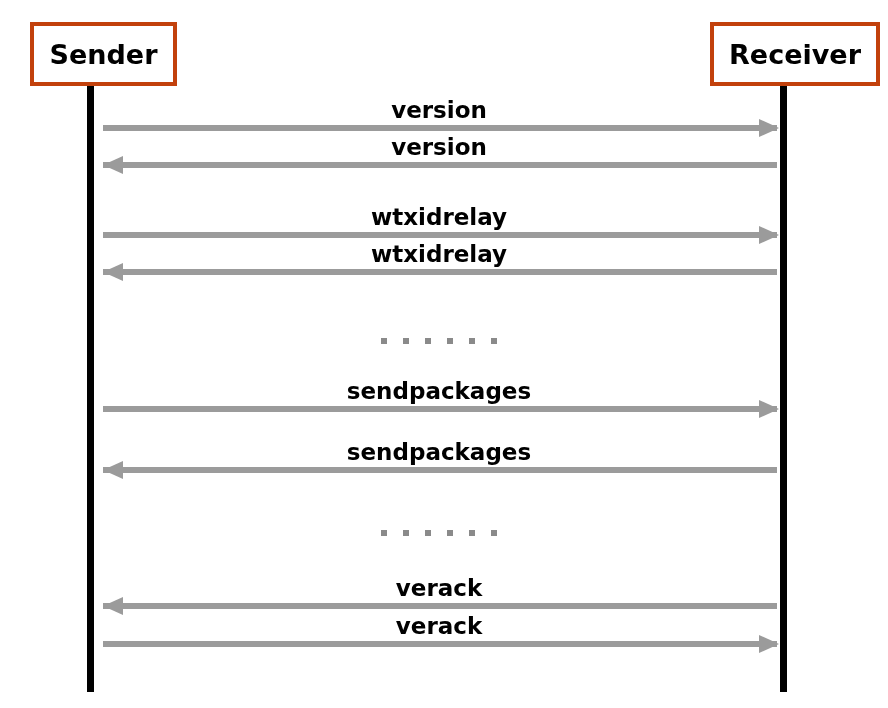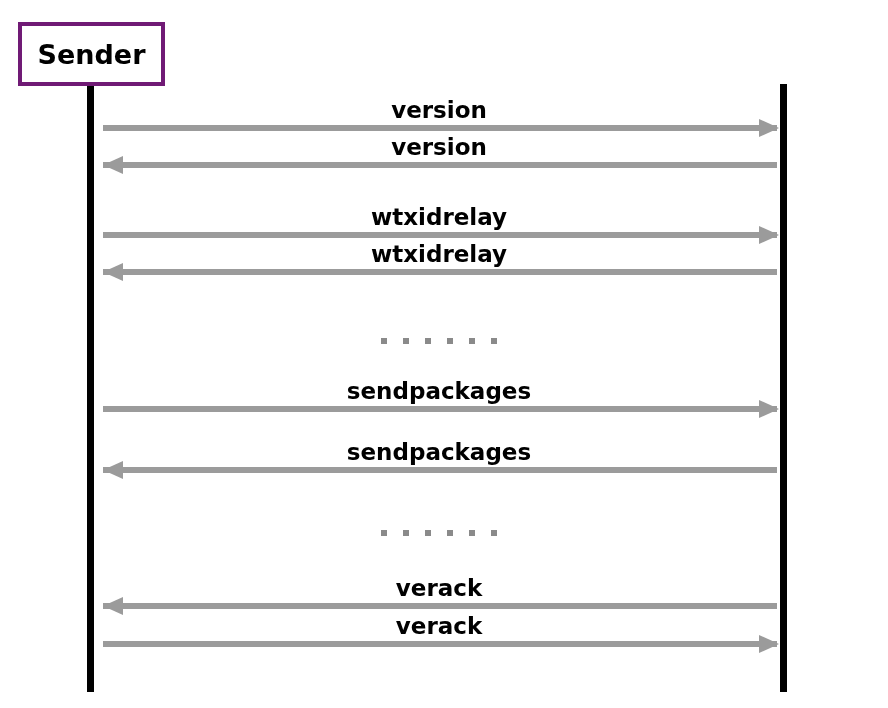--- a/index.html
+++ b/index.html
@@ -15,26 +15,27 @@
     width: 888px;
     height: 708px;
     background: #ffffff;
     overflow: hidden;
   }
 
   
   .participant-box {
     position: absolute;
     box-sizing: border-box;
-    border: 4px solid #701a75;
+    border: 4px solid #c2410c;
     background: #ffffff;
     display: flex;
     align-items: center;
     justify-content: center;
     z-index: 3;
+    margin-left: 12px;
   }
   .participant-label {
     font-size: 27px;
     font-weight: bold;
     color: #000000;
     letter-spacing: 0px;
     white-space: nowrap;
   }
   #participant-sender {
     left: 18px;
@@ -141,20 +142,23 @@
 <body>
 
 <div id="diagram">
 
   <div class="lifeline" id="lifeline-sender"></div>
   <div class="lifeline" id="lifeline-receiver"></div>
 
   <div class="participant-box" id="participant-sender">
     <span class="participant-label">Sender</span>
   </div>
+  <div class="participant-box" id="participant-receiver">
+    <span class="participant-label">Receiver</span>
+  </div>
 
   <div id="messages-layer">
       <div class="message dir-right" style="top: 128px;">
         <div class="message-label">version</div>
         <div class="message-line"></div>
         <div class="message-arrowhead"></div>
       </div>
       <div class="message dir-left" style="top: 165px;">
         <div class="message-label">version</div>
         <div class="message-line"></div>

